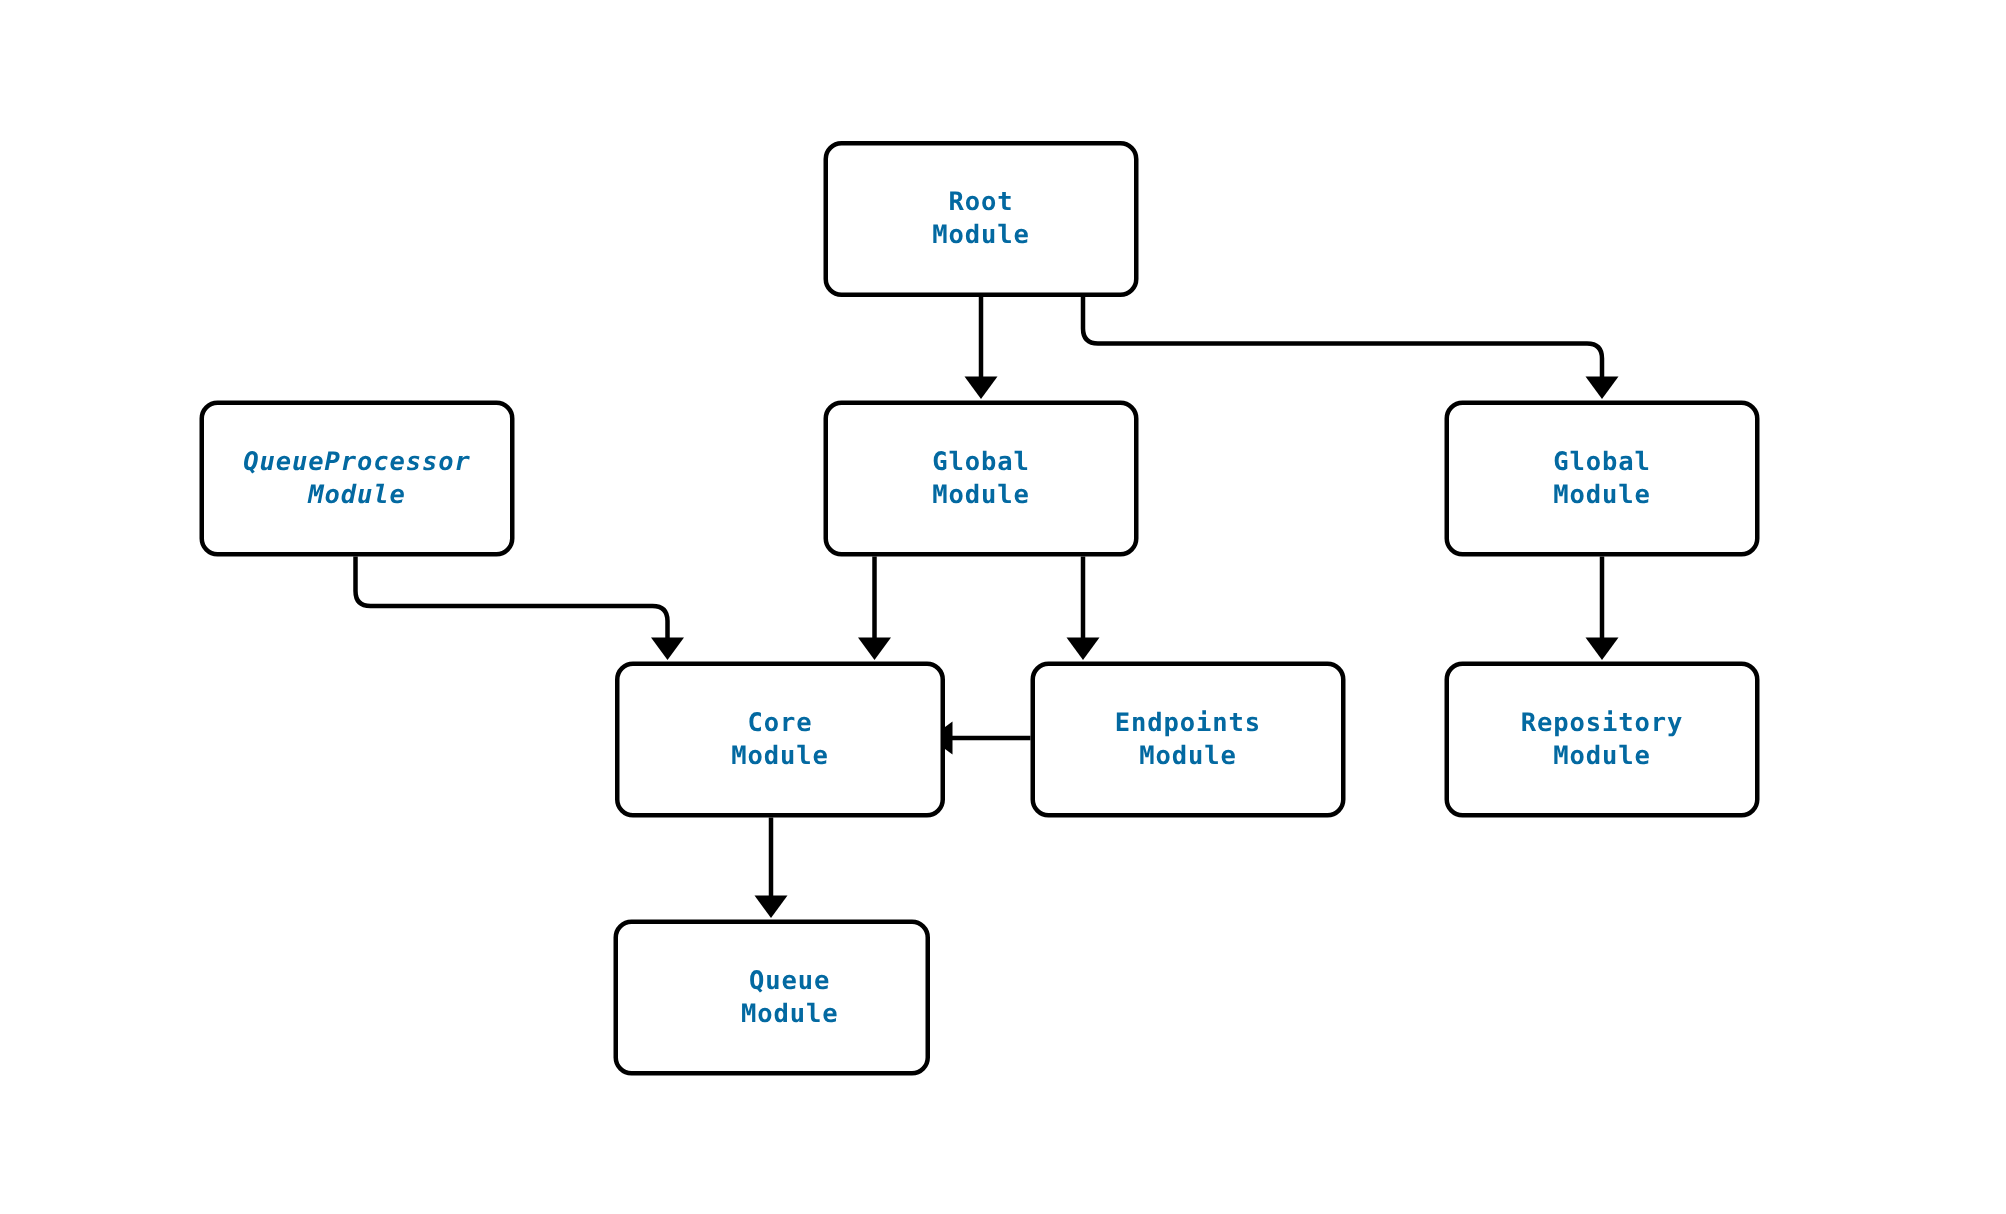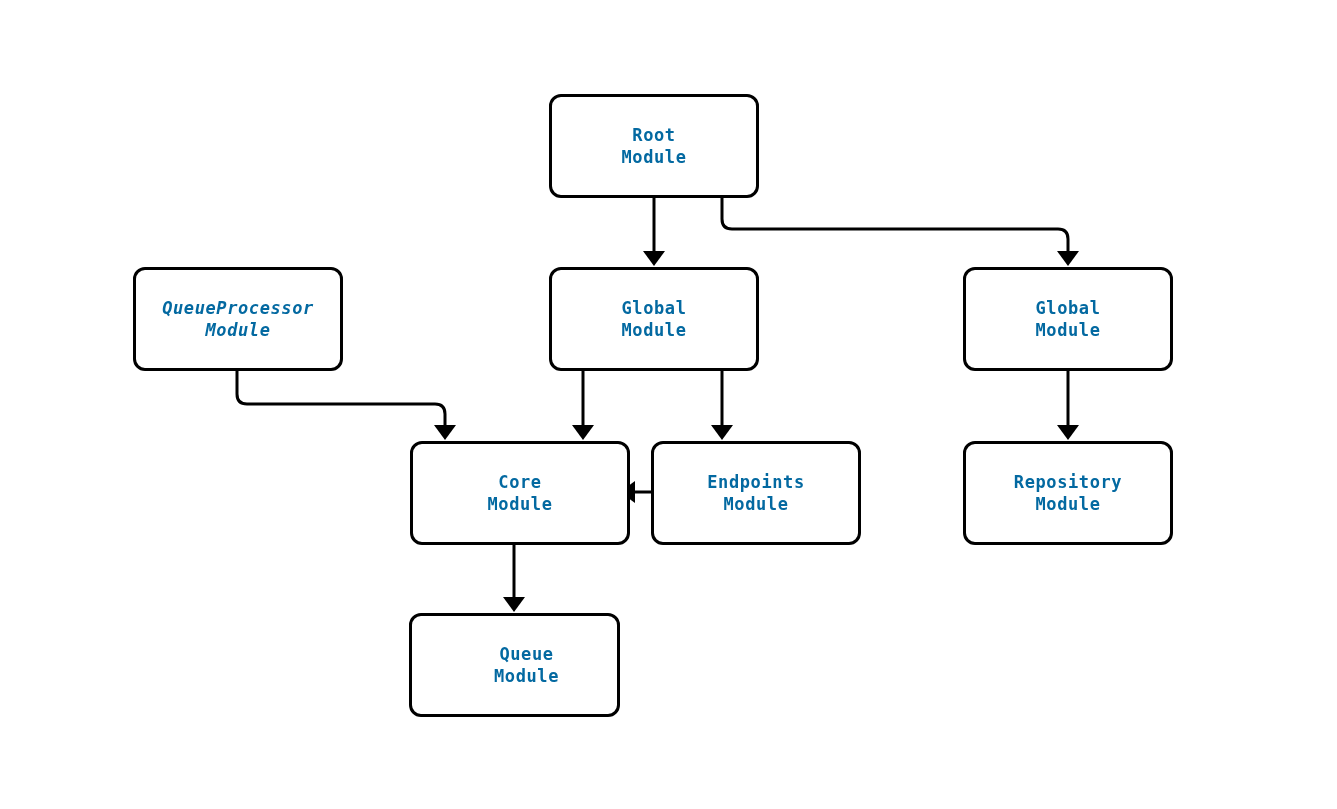--- a/index.html
+++ b/index.html
@@ -98,21 +98,21 @@
         <div class="node-line">Module</div>
       </div>
       <div class="node" style="left: 963px; top: 267px; width: 210px; height: 104px;">
         <div class="node-line">Global</div>
         <div class="node-line">Module</div>
       </div>
       <div class="node" style="left: 410px; top: 441px; width: 220px; height: 104px;">
         <div class="node-line">Core</div>
         <div class="node-line">Module</div>
       </div>
-      <div class="node" style="left: 651px; top: 441px; width: 210px; height: 104px;">
+      <div class="node" style="left: 687px; top: 441px; width: 210px; height: 104px;">
         <div class="node-line">Endpoints</div>
         <div class="node-line">Module</div>
       </div>
       <div class="node" style="left: 963px; top: 441px; width: 210px; height: 104px;">
         <div class="node-line">Repository</div>
         <div class="node-line">Module</div>
       </div>
       <div class="node" style="left: 409px; top: 613px; width: 211px; height: 104px; padding-left: 24px;">
         <div class="node-line">Queue</div>
         <div class="node-line">Module</div>

